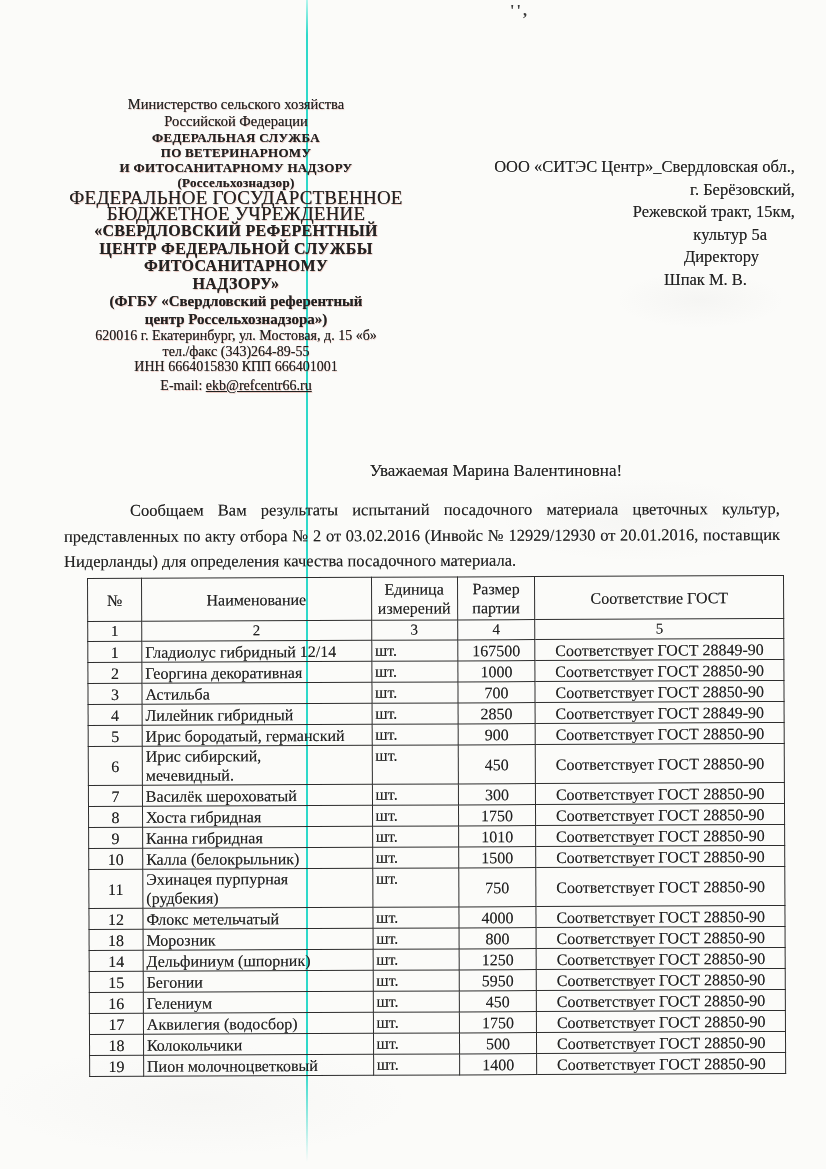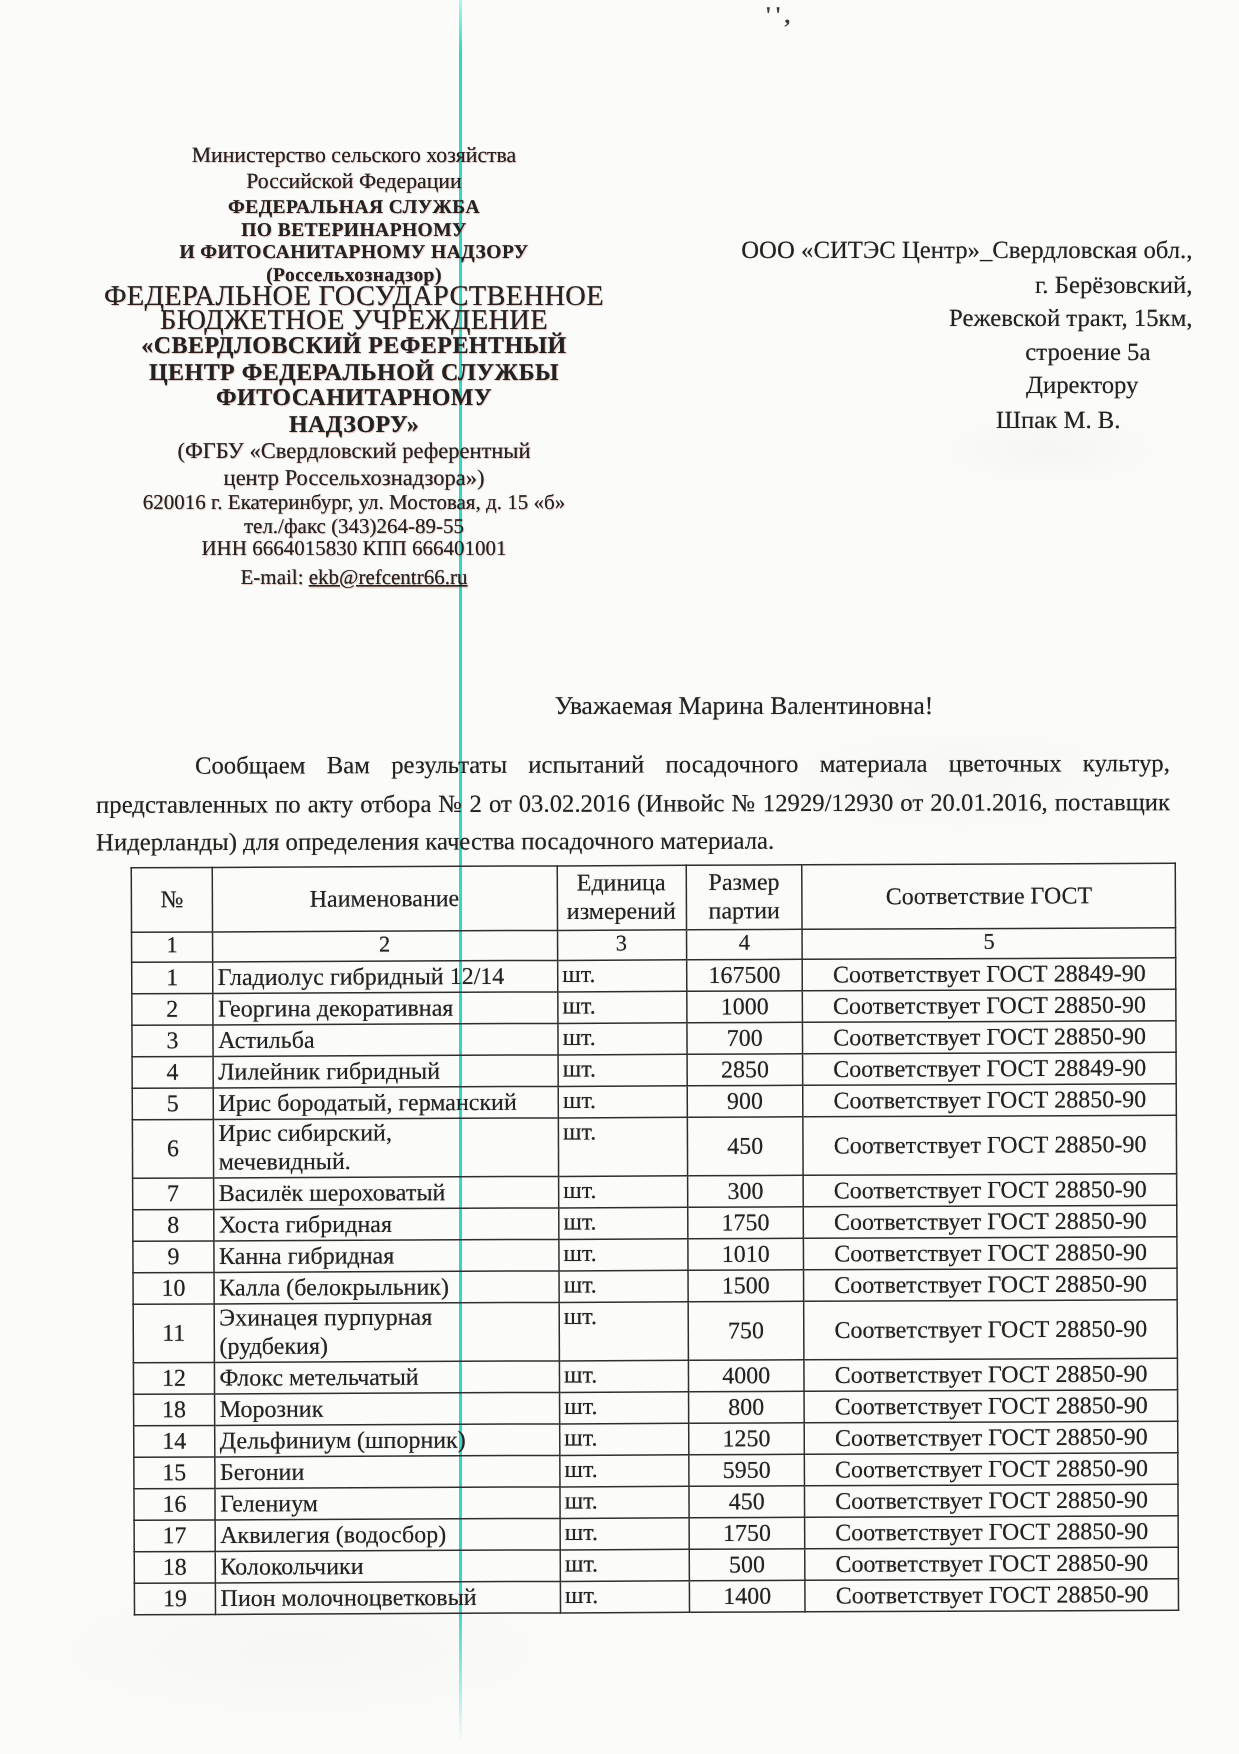--- a/index.html
+++ b/index.html
@@ -25,21 +25,21 @@
     letter-spacing:2px; font-weight:bold;
   }
   
   .letterhead{ position:absolute; top:96px; left:62px; width:733px; display:flex; }
   .lh-left{ width:348px; text-align:center;
             text-shadow:0.6px 0.9px 0.7px rgba(190,60,40,0.28), 0 0 .5px rgba(40,40,40,.6); }
   .ministry{ font-size:14.5px; line-height:17px; }
   .service{ font-weight:bold; font-size:13px; line-height:15px; letter-spacing:.3px; }
   .institution{ font-size:19px; line-height:16px; letter-spacing:.2px; }
   .center-name{ font-weight:bold; font-size:16px; line-height:17.5px; letter-spacing:.3px; }
-  .short-name{ font-weight:normal; font-size:15px; line-height:18px; }
+  .short-name{ font-weight:bold; font-size:15px; line-height:18px; }
   .contact{ font-size:14px; line-height:15.5px; }
   .email-line{ font-size:14px; line-height:18px; margin-top:2px;}
   .email-addr{ text-decoration:underline; }
   .lh-right{ margin-left:auto; margin-top:60px; width:340px; text-align:right;
              font-size:16.5px; line-height:22.5px; }
   .lh-right .r3{ padding-right:28px; }
   .lh-right .r4{ padding-right:36px; }
   .lh-right .r5{ padding-right:48px; }
   
   .salutation{
@@ -96,21 +96,21 @@
     <div class="contact">ИНН 6664015830 КПП 666401001</div>
     <div class="email-line">
       <span>E-mail:</span>
       <span class="email-addr">ekb@refcentr66.ru</span>
     </div>
   </div>
   <div class="lh-right ink">
     <div class="r0">ООО «СИТЭС Центр»_Свердловская обл.,</div>
     <div class="r1">г. Берёзовский,</div>
     <div class="r2">Режевской тракт, 15км,</div>
-    <div class="r3">строение 5а</div>
+    <div class="r3">культур 5а</div>
     <div class="r4">Директору</div>
     <div class="r5">Шпак М. В.</div>
   </div>
 </div>
 
 <div class="salutation ink">Уважаемая Марина Валентиновна!</div>
 
 <div class="body-par ink">Сообщаем Вам результаты испытаний посадочного материала цветочных  культур, представленных по акту отбора №  2 от 03.02.2016 (Инвойс № 12929/12930 от 20.01.2016, поставщик Нидерланды) для определения качества посадочного материала.</div>
 
 <table class="results ink">

